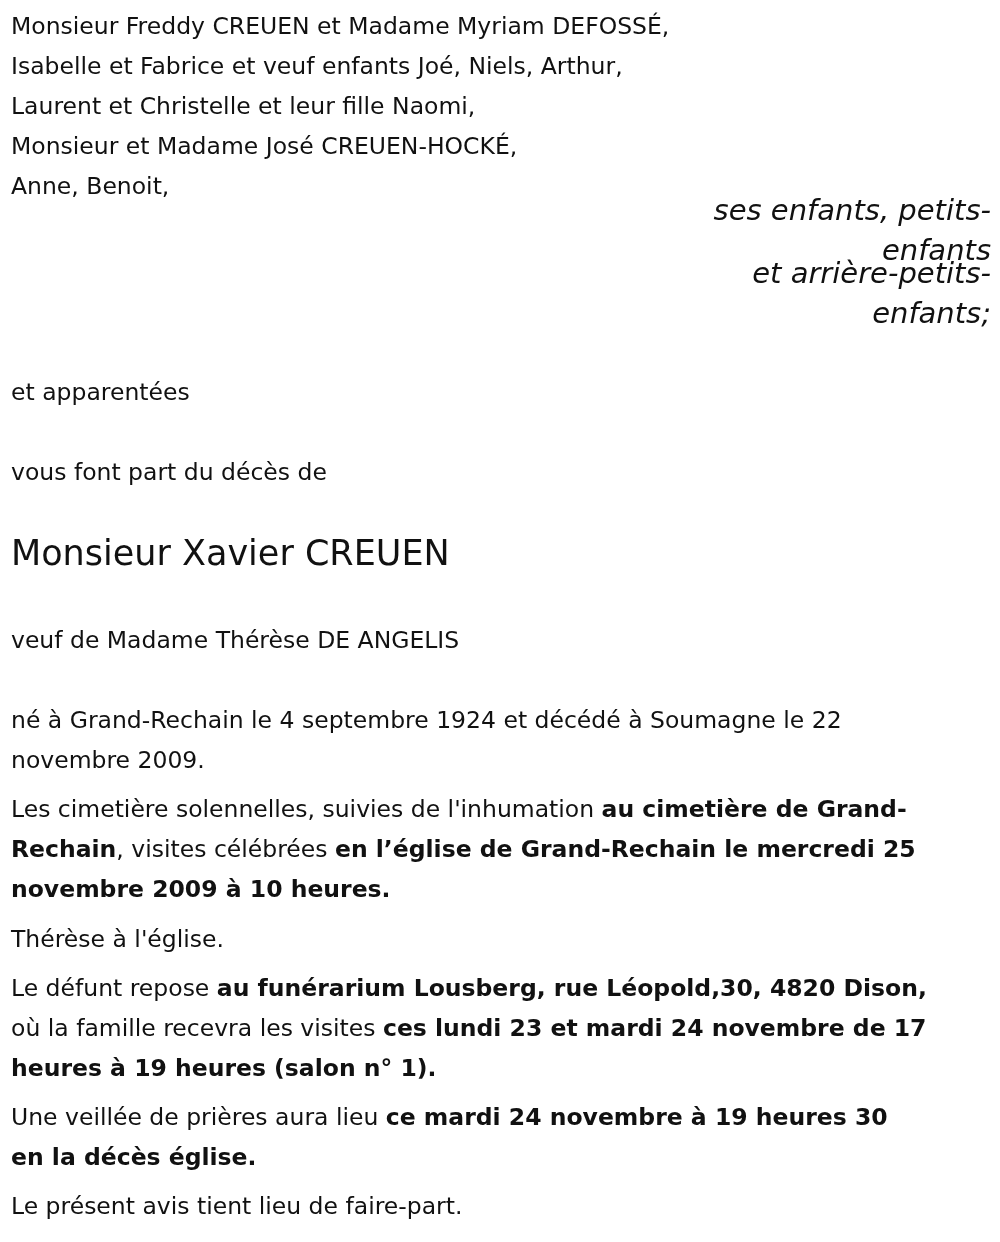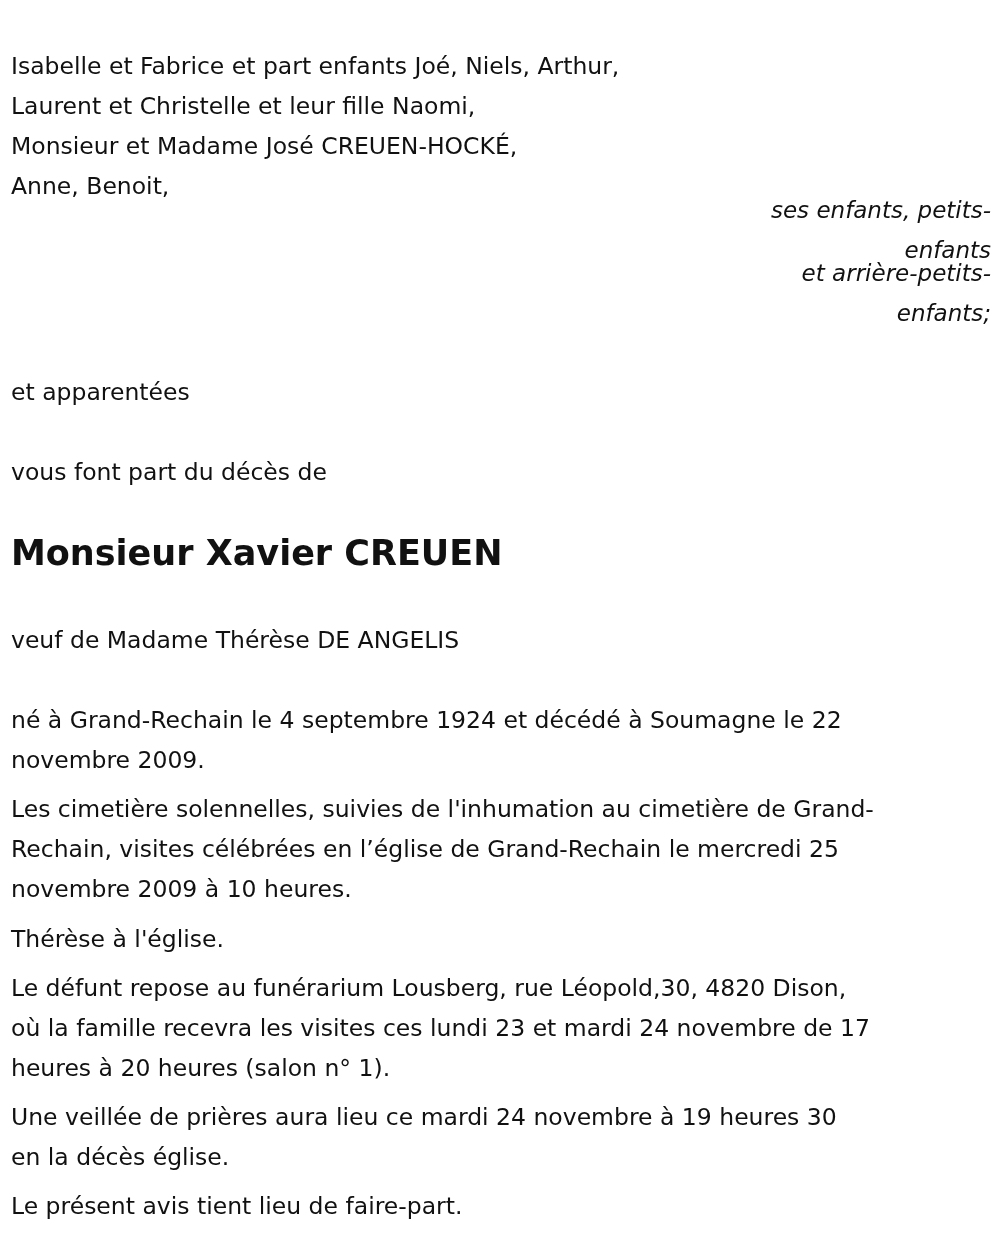--- a/index.html
+++ b/index.html
@@ -22,43 +22,44 @@
     .line {
       position: absolute;
       left: 11px;
       font-size: 23.5px;
       line-height: 40px;
       white-space: nowrap;
     }
     .right {
       position: absolute;
       right: 9px;
-      font-size: 23px;
+      font-size: 29px;
       font-style: italic;
       text-align: right;
       white-space: nowrap;
       line-height: 40px;
     }
     .title {
       position: absolute;
       left: 11px;
       top: 528px;
       font-size: 35px;
-      font-weight: bold;
+      font-weight: normal;
       line-height: 50px;
       white-space: nowrap;
     }
-    b { font-weight: normal; }
+    b { font-weight: bold; }
   </style>
 </head>
 <body>
 
 <div class="page">
 
-  <div class="line" style="top:46px">Isabelle et Fabrice et part enfants Joé, Niels, Arthur,</div>
+  <div class="line" style="top:6px">Monsieur Freddy CREUEN et Madame Myriam DEFOSSÉ,</div>
+  <div class="line" style="top:46px">Isabelle et Fabrice et veuf enfants Joé, Niels, Arthur,</div>
   <div class="line" style="top:86px">Laurent et Christelle et leur fille Naomi,</div>
   <div class="line" style="top:126px">Monsieur et Madame José CREUEN-HOCKÉ,</div>
   <div class="line" style="top:166px">Anne, Benoit,</div>
 
   <div class="right" style="top:190px">ses enfants, petits-</div>
   <div class="right" style="top:230px">enfants</div>
   <div class="right" style="top:253px">et arrière-petits-</div>
   <div class="right" style="top:293px">enfants;</div>
 
   <div class="line" style="top:372px">et apparentées</div>
@@ -84,21 +85,21 @@
 
   <div class="line" style="top:919px">Thérèse à l'église.</div>
 
   <div class="line" style="top:968px">
     <span>Le défunt repose </span><b>au funérarium Lousberg, rue Léopold,30, 4820 Dison,</b>
   </div>
   <div class="line" style="top:1008px">
     <span>où la famille recevra les visites </span><b>ces lundi 23 et mardi 24 novembre de 17</b>
   </div>
   <div class="line" style="top:1048px">
-    <b>heures à 20 heures (salon n° 1).</b>
+    <b>heures à 19 heures (salon n° 1).</b>
   </div>
 
   <div class="line" style="top:1097px">
     <span>Une veillée de prières aura lieu </span><b>ce mardi 24 novembre à 19 heures 30</b>
   </div>
   <div class="line" style="top:1137px">
     <b>en la décès église.</b>
   </div>
 
   <div class="line" style="top:1186px">Le présent avis tient lieu de faire-part.</div>

